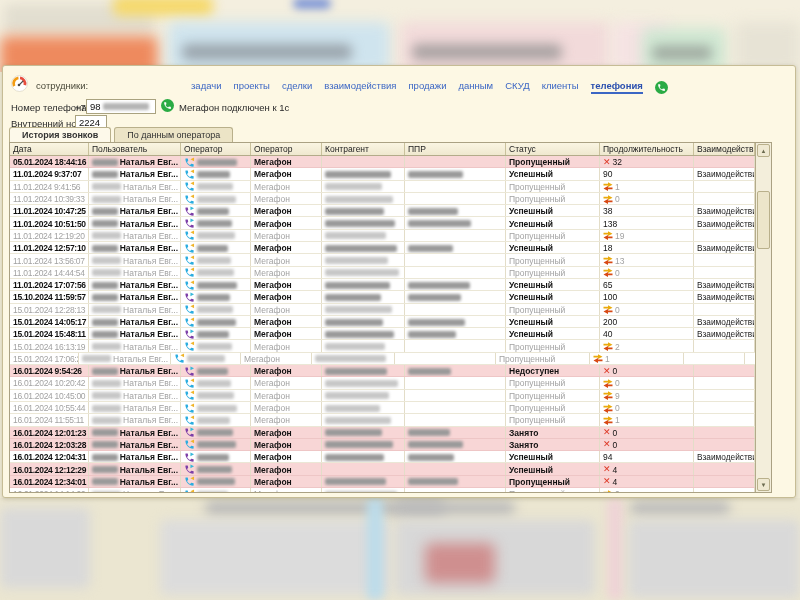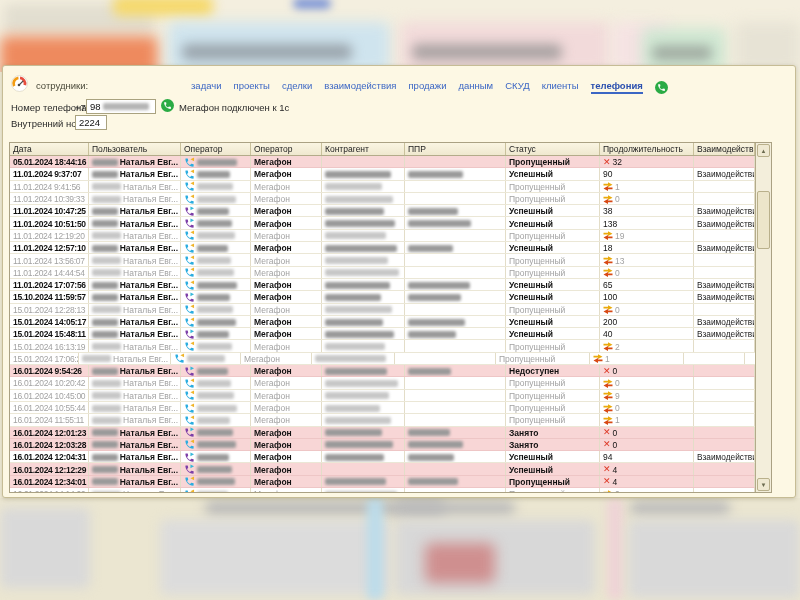--- a/index.html
+++ b/index.html
@@ -147,20 +147,24 @@
         <path d="M6.62 10.79c1.44 2.83 3.76 5.14 6.59 6.59l2.2-2.21c.27-.27.67-.36 1.02-.24 1.12.37 2.33.57 3.57.57.55 0 1 .45 1 1V20c0 .55-.45 1-1 1-9.39 0-17-7.61-17-17 0-.55.45-1 1-1h3.5c.55 0 1 .45 1 1 0 1.25.2 2.45.57 3.57.11.35.03.74-.25 1.02l-2.2 2.2z" fill="#ffffff"></path>
       </svg>
     </span>
   <span class="lbl-megafon">Мегафон подключен к 1с</span>
 
   <span class="lbl-internal">Внутренний номер:</span>
   <div class="input in-internal">
     <span>2224</span>
   </div>
 
+  <div class="tabs" id="tab-bar">
+      <div class="tab active">История звонков</div>
+      <div class="tab">По данным оператора</div>
+    </div>
 
   <div class="grid">
     <div class="gleft">
       <div class="ghead" id="ghead">
           <div class="hcell" style="width: 79px;">Дата</div>
           <div class="hcell" style="width: 92px;">Пользователь</div>
           <div class="hcell" style="width: 70px;">Оператор</div>
           <div class="hcell" style="width: 71px;">Оператор</div>
           <div class="hcell" style="width: 83px;">Контрагент</div>
           <div class="hcell" style="width: 101px;">ППР</div>

